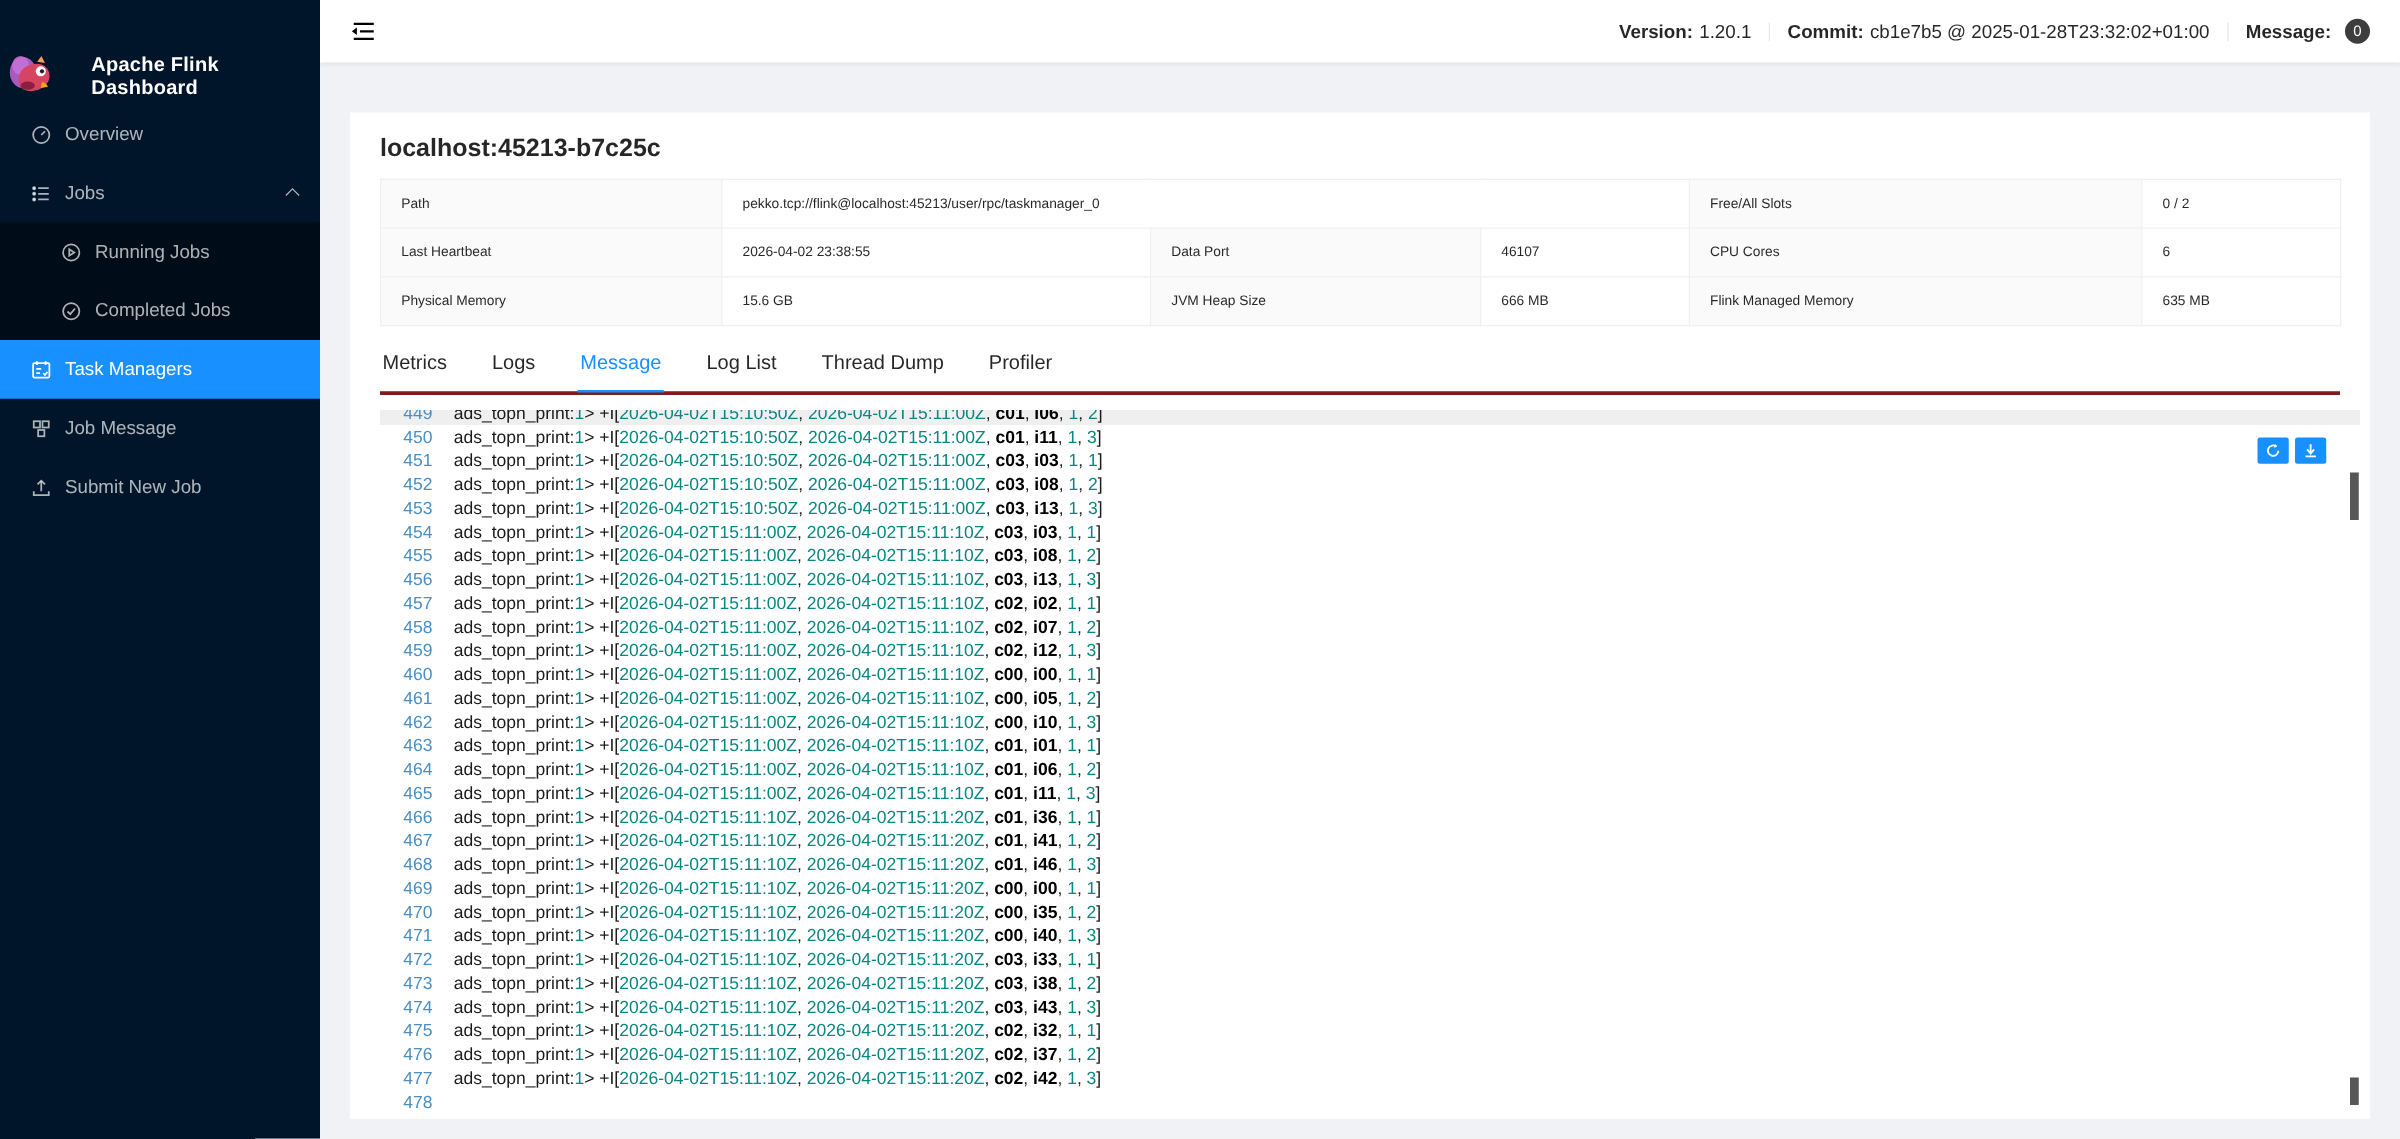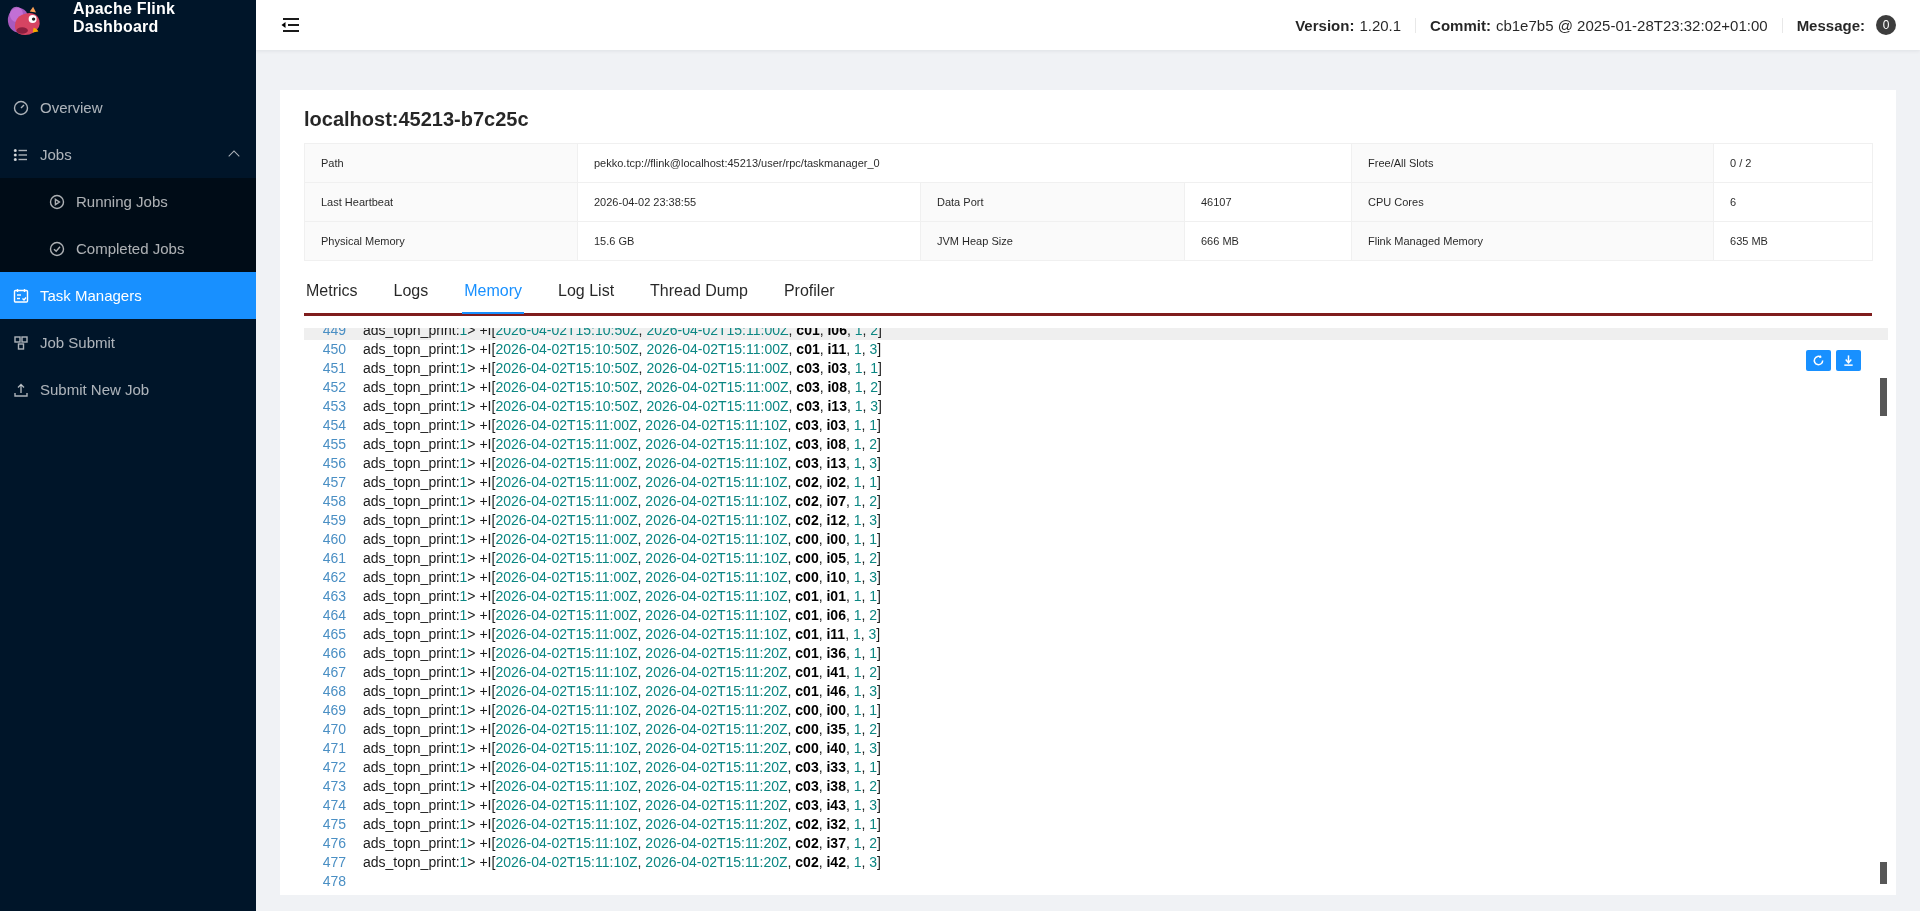--- a/index.html
+++ b/index.html
@@ -5,24 +5,24 @@
   :root{
     --accent:#1890ff; --sidebar-bg:#001529; --submenu-bg:#000c17;
     --line-number:#4a8fc4; --token-teal:#0a8682; --badge-bg:#3d3d3d; --page-bg:#f0f2f5;
   }
   *{box-sizing:border-box;margin:0;padding:0;}
   html,body{width:1920px;height:911px;overflow:hidden;}
   body{font-family:"Liberation Sans",sans-serif;background:var(--page-bg);color:rgba(0,0,0,.85);position:relative;}
 
   
   .sidebar{position:absolute;left:0;top:0;width:256px;height:911px;background:var(--sidebar-bg);z-index:5;}
-  .logo{display:flex;align-items:flex-start;gap:28px;height:80px;padding-left:5px;}
+  .logo{display:flex;align-items:flex-end;gap:28px;height:80px;padding-left:5px;}
   .logo-title{color:#fff;font-weight:bold;font-size:16px;letter-spacing:.2px;}
   .menu{margin-top:4px;}
-  .menu-item{display:flex;align-items:center;height:47px;padding-left:12px;color:rgba(255,255,255,.68);
+  .menu-item{display:flex;align-items:center;height:47px;padding-left:24px;color:rgba(255,255,255,.68);
     font-size:15px;cursor:pointer;position:relative;}
   .menu-item .mi-icon{width:17px;height:17px;margin-right:11px;display:inline-flex;align-items:center;justify-content:center;}
   .menu-item svg{width:16px;height:16px;stroke:currentColor;fill:none;stroke-width:1.4;}
   .menu-item.selected{background:var(--accent);color:#fff;}
   .submenu{background:var(--submenu-bg);}
   .submenu .menu-item{padding-left:48px;text-align:center;}
   .chevron-up{position:absolute;right:18px;top:21px;width:8px;height:8px;border-left:1.6px solid rgba(255,255,255,.68);
     border-top:1.6px solid rgba(255,255,255,.68);transform:rotate(45deg);}
 
   
@@ -145,21 +145,21 @@
         <span>Task Managers</span>
       </div>
       <div class="menu-item">
         <span class="mi-icon">
           <svg viewBox="0 0 16 16">
             <rect x="2" y="2" width="5" height="5"></rect>
             <rect x="9" y="2" width="5" height="5"></rect>
             <rect x="5.5" y="9" width="5" height="5"></rect>
           </svg>
         </span>
-        <span>Job Submit</span>
+        <span>Job Message</span>
       </div>
       <div class="menu-item">
         <span class="mi-icon">
           <svg viewBox="0 0 16 16">
             <line x1="8" y1="11" x2="8" y2="3"></line>
             <path d="M5 5.5 L8 2.5 L11 5.5" fill="none"></path>
             <path d="M2 11 v3 h12 v-3"></path>
           </svg>
         </span>
         <span>Submit New Job</span>
@@ -230,21 +230,21 @@
           <td class="value">666 MB</td>
           <td class="label">Flink Managed Memory</td>
           <td class="value">635 MB</td>
         </tr>
       </tbody>
   </table>
 
   <div class="tabs" id="tabs">
       <div class="tab">Metrics</div>
       <div class="tab">Logs</div>
-      <div class="tab active">Memory</div>
+      <div class="tab active">Message</div>
       <div class="tab">Log List</div>
       <div class="tab">Thread Dump</div>
       <div class="tab">Profiler</div>
     </div>
 
   <div class="log" id="log">
     <div class="log-actions">
       <button class="log-btn">
         <svg viewBox="0 0 14 14">
           <path d="M11.5 7 A4.5 4.5 0 1 1 9.8 3.5"></path>

